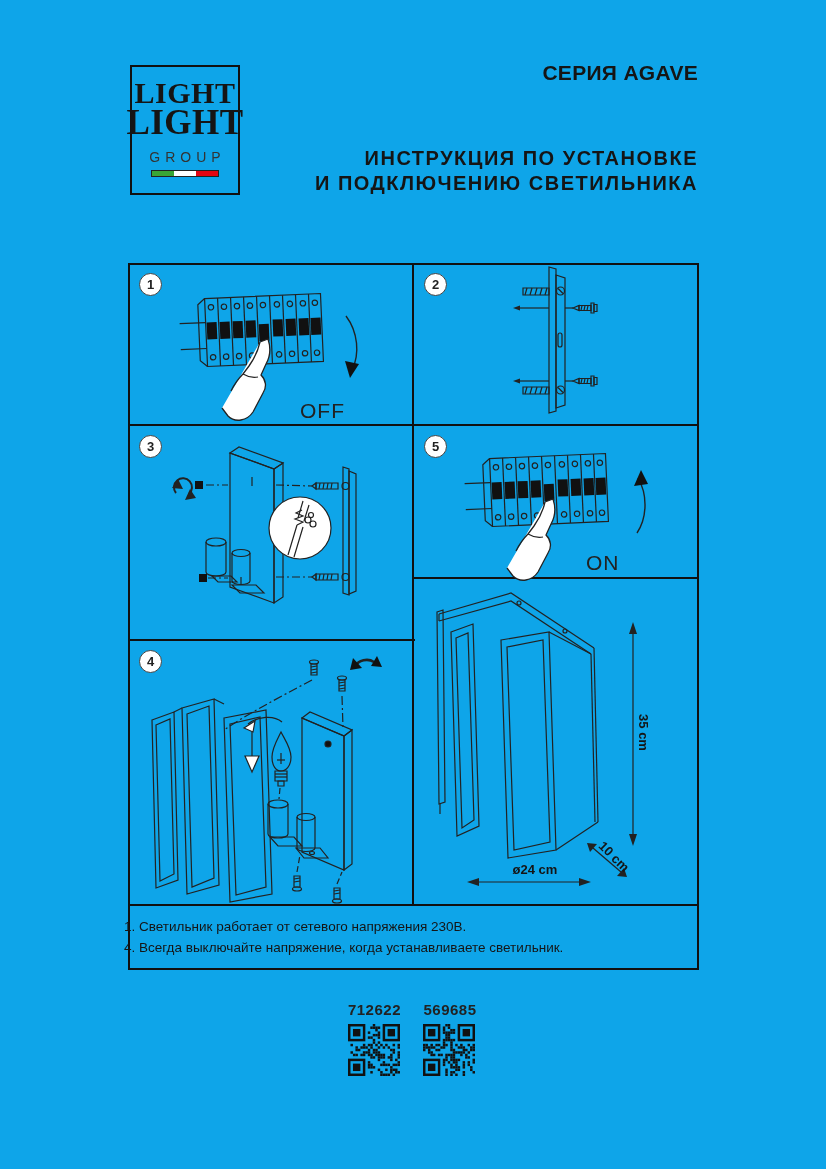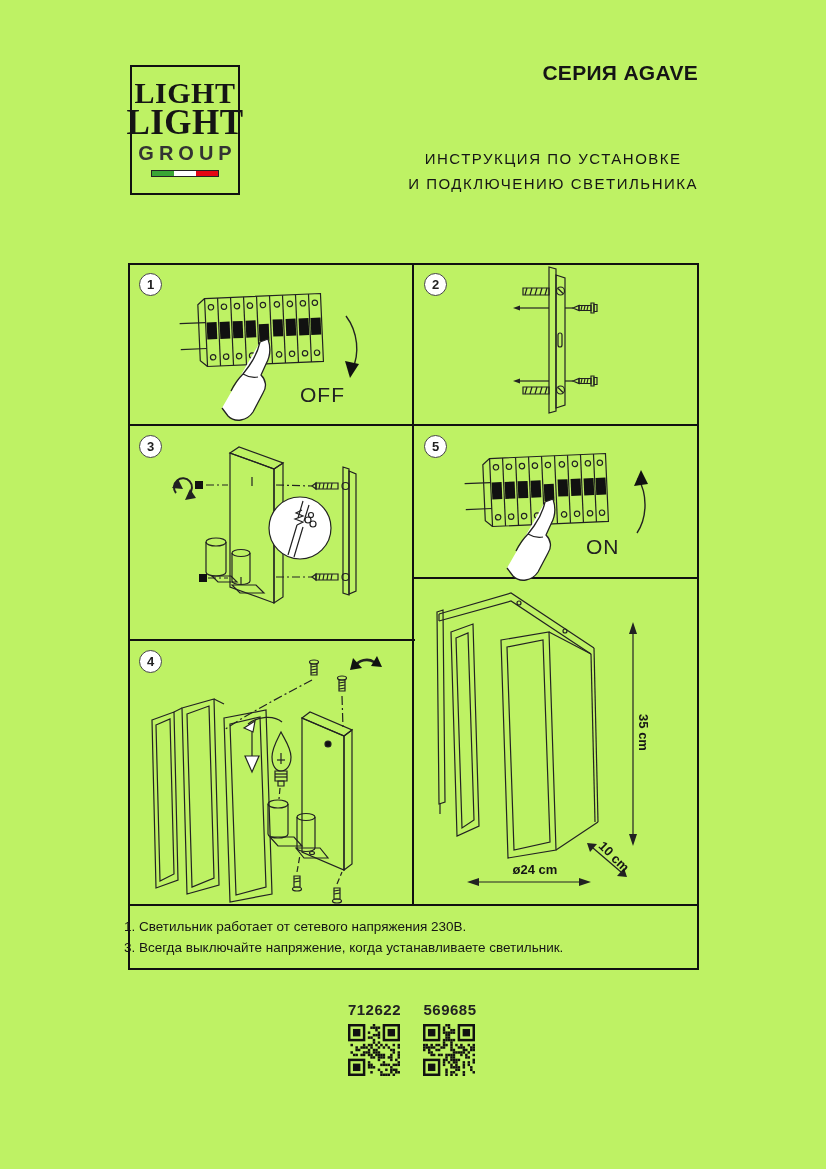--- a/index.html
+++ b/index.html
@@ -1,50 +1,50 @@
 <!DOCTYPE html>
 <html><head>
 <meta charset="utf-8">
 <style>
   * { margin:0; padding:0; box-sizing:border-box; }
   html,body { background:#ffffff; }
   .page {
-    position:relative; width:826px; height:1169px; background:#bef264;
+    position:relative; width:826px; height:1169px; background:#0ea5e9;
     font-family:"Liberation Sans", sans-serif; color:#1a1a1a; overflow:hidden;padding-left:48px;
   }
   
   .logo-box {
     position:absolute; left:130px; top:65px; width:110px; height:130px;
     border:2px solid #111; display:flex; flex-direction:column; align-items:center;
   }
   .logo-light { margin-top:12px; font-family:"Liberation Serif", serif; font-weight:bold; font-size:30px; letter-spacing:0.5px; line-height:28px; color:#151515;}
   .logo-star  { font-family:"Liberation Serif", serif; font-weight:bold; font-size:35px; letter-spacing:0.5px; line-height:32px; color:#151515;}
-  .logo-group { margin-top:3px; font-size:20px; letter-spacing:5px; color:#333; text-indent:5px;font-weight:bold;}
+  .logo-group { margin-top:10px; font-size:14px; letter-spacing:5px; color:#333; text-indent:5px;}
   .logo-flag  { margin-top:5px; width:68px; height:7px; border:1px solid #222; display:flex; }
   .logo-flag span { flex:1; height:100%; }
   .hdr-series, .hdr-articles {
     position:absolute; right:128px; text-align:right; font-weight:bold; font-size:21px; letter-spacing:0.3px; color:#151515;
   }
   .hdr-series { top:61px;margin-left:20px; }
   .hdr-articles { top:89px; }
   .hdr-main {
-    position:absolute; right:128px; top:146px; text-align:center; font-weight:normal;
-    font-size:15px; line-height:25px; letter-spacing:1.5px; color:#151515;
+    position:absolute; right:128px; top:146px; text-align:right; font-weight:bold;
+    font-size:20px; line-height:25px; letter-spacing:1.5px; color:#151515;
   }
   
   .gl { position:absolute; background:#111; }
   
   .badge {
     position:absolute; width:23px; height:23px; border:1.6px solid #444; border-radius:50%;
     display:flex; align-items:center; justify-content:center; font-size:13px; font-weight:bold; color:#222; background:#fff;
   }
   
   .illus { position:absolute; }
   .illus * { vector-effect:non-scaling-stroke; }
-  .switch-label { position:absolute; font-size:21px; color:#222; letter-spacing:1px; }
+  .switch-label { position:absolute; font-size:21px; color:#222; letter-spacing:1px;margin-top:16px; }
   .dim { position:absolute; font-weight:bold; font-size:13px; color:#151515; text-align:center; }
   
   .notes { position:absolute; left:124px; top:916px; font-size:13.5px; line-height:21px; color:#151515; }
   
   .article { position:absolute; top:1001px; width:54px; text-align:center; font-weight:bold; font-size:15px; letter-spacing:0.5px; color:#222; }
   .article-1 { left:347px;text-align:right; } .article-2 { left:423px; }
   .qr { position:absolute; top:1024px; width:52px; height:52px; }
   .qr-1 { left:348px; } .qr-2 { left:423px; }
   .website { position:absolute; left:0; top:1110px; width:100%; text-align:center; font-weight:bold; font-size:21px; color:#151515; }
 </style>
@@ -421,21 +421,21 @@
     <polygon points="178,304 166,300 166,308" fill="#222"></polygon>
     <polygon points="174,265 184,266 177,274" fill="#222"></polygon>
     <polygon points="214,299 204,298 211,290" fill="#222"></polygon>
   </svg>
   <div class="dim" style="left:615px;top:725px;width:56px;transform:rotate(90deg)">35 cm</div>
   <div class="dim" style="left:495px;top:862px;width:80px">ø24 cm</div>
   <div class="dim" style="left:586px;top:849px;width:56px;transform:rotate(45deg)">10 cm</div>
 
   <div class="notes">
     <div>1. Светильник работает от сетевого напряжения 230В.</div>
-    <div>3. Всегда выключайте напряжение, когда устанавливаете светильник.</div>
+    <div>4. Всегда выключайте напряжение, когда устанавливаете светильник.</div>
   </div>
 
   <div class="article article-1">712622</div>
   <div class="article article-2">569685</div>
   <svg class="qr qr-1" viewBox="0 0 52 52">
       <rect x="24.761904761904763" y="0" width="2.4761904761904763" height="2.4761904761904763" fill="#111"></rect>
       <rect x="22.285714285714285" y="2.4761904761904763" width="2.4761904761904763" height="2.4761904761904763" fill="#111"></rect>
       <rect x="24.761904761904763" y="2.4761904761904763" width="2.4761904761904763" height="2.4761904761904763" fill="#111"></rect>
       <rect x="27.23809523809524" y="2.4761904761904763" width="2.4761904761904763" height="2.4761904761904763" fill="#111"></rect>
       <rect x="29.714285714285715" y="2.4761904761904763" width="2.4761904761904763" height="2.4761904761904763" fill="#111"></rect>

